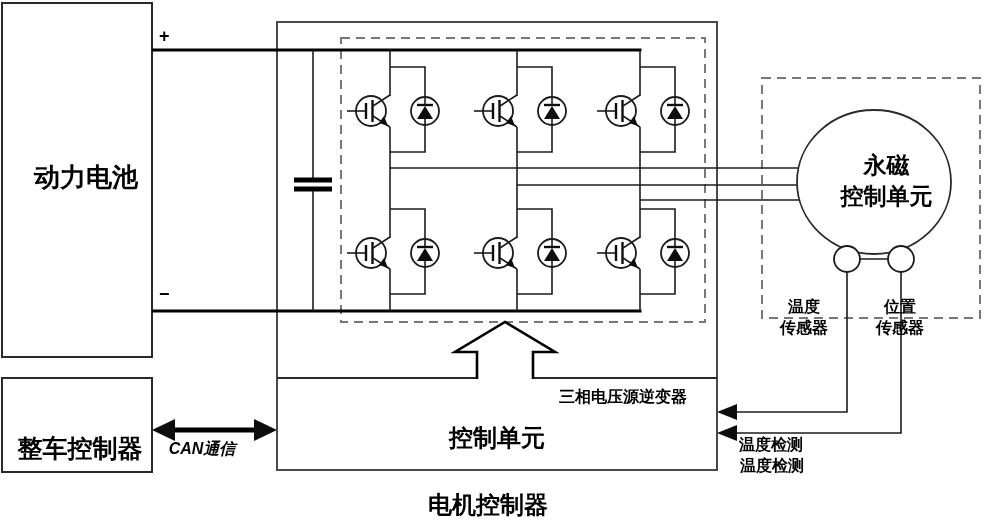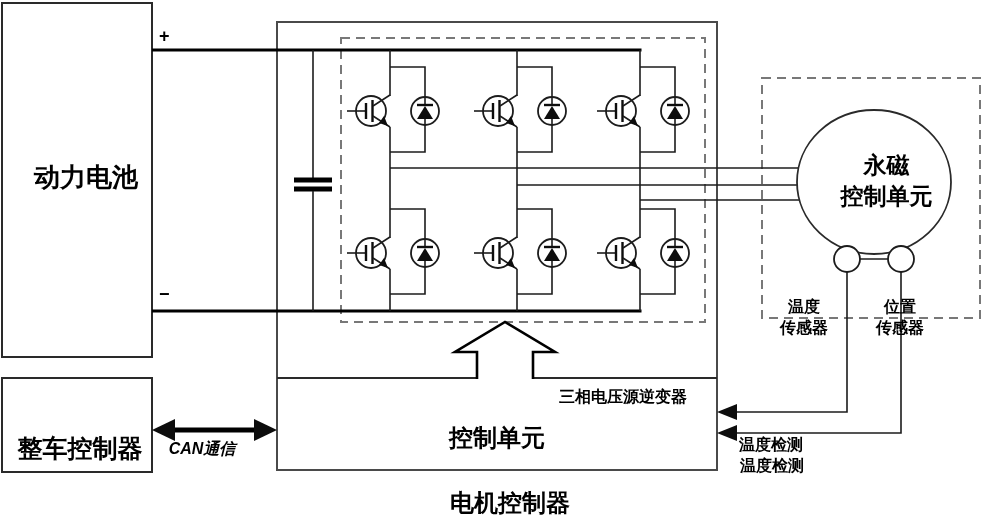--- a/index.html
+++ b/index.html
@@ -126,21 +126,21 @@
       <polygon points="277,430 254,419 254,441"></polygon>
     </g>
   </svg>
 
   <div class="lbl c b f26" style="left:2px;top:163px;width:168px;">动力电池</div>
   <div class="lbl b f18" style="left:159px;top:26px;">+</div>
   <div class="lbl b f18" style="left:159px;top:284px;">−</div>
   <div class="lbl c b f26" style="left:2px;top:434px;width:156px;font-size:25px;">整车控制器</div>
   <div class="lbl c b f16" style="left:142px;top:396px;width:120px;font-style:italic;">CAN通信</div>
   <div class="lbl c b f24" style="left:277px;top:424px;width:440px;">控制单元</div>
-  <div class="lbl c b f24" style="left:290px;top:491px;width:440px;font-family:Liberation Mono, monospace;">电机控制器</div>
+  <div class="lbl c b f24" style="left:268px;top:491px;width:440px;">电机控制器</div>
   <div class="lbl c b f16" style="left:543px;top:344px;width:160px;">三相电压源逆变器</div>
 
   <div class="lbl c b f23 two" style="left:799px;top:150px;width:175px;line-height:31px;">
     <span>永磁</span>
     <span>控制单元</span>
   </div>
 
   <div class="lbl c b f16 two" style="left:766px;top:252px;width:76px;line-height:21px;">
     <span>温度</span>
     <span>传感器</span>

